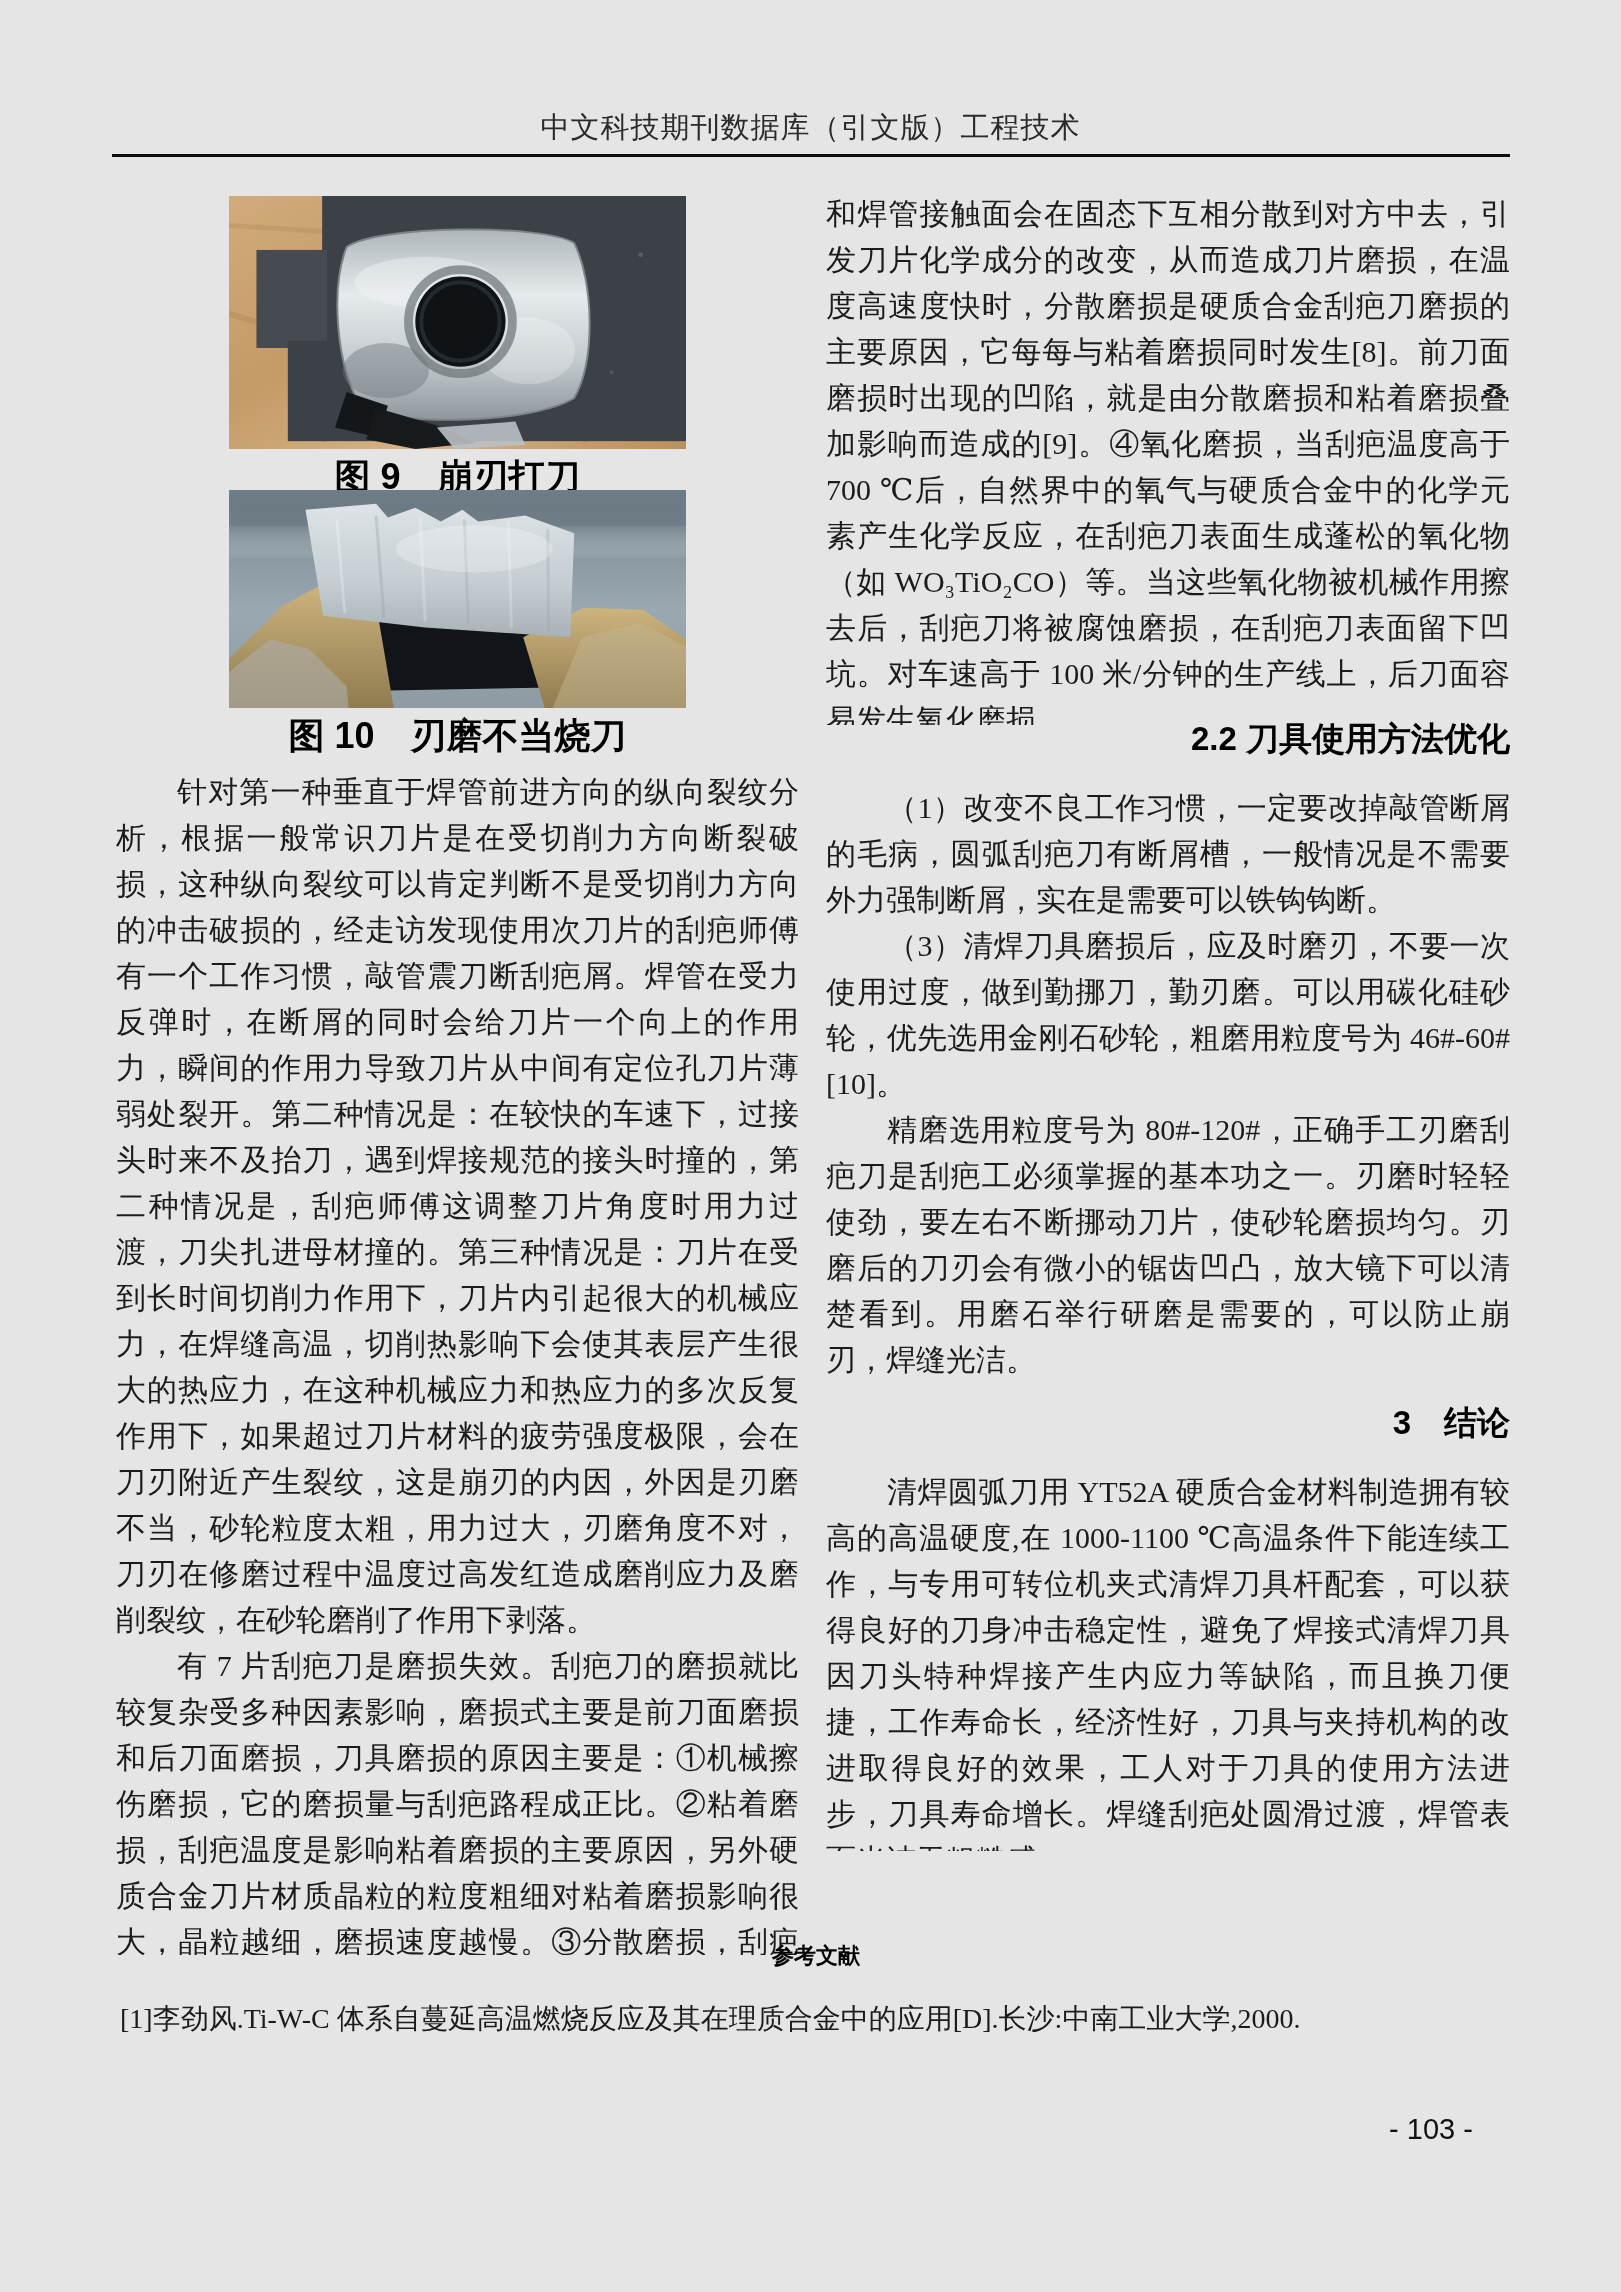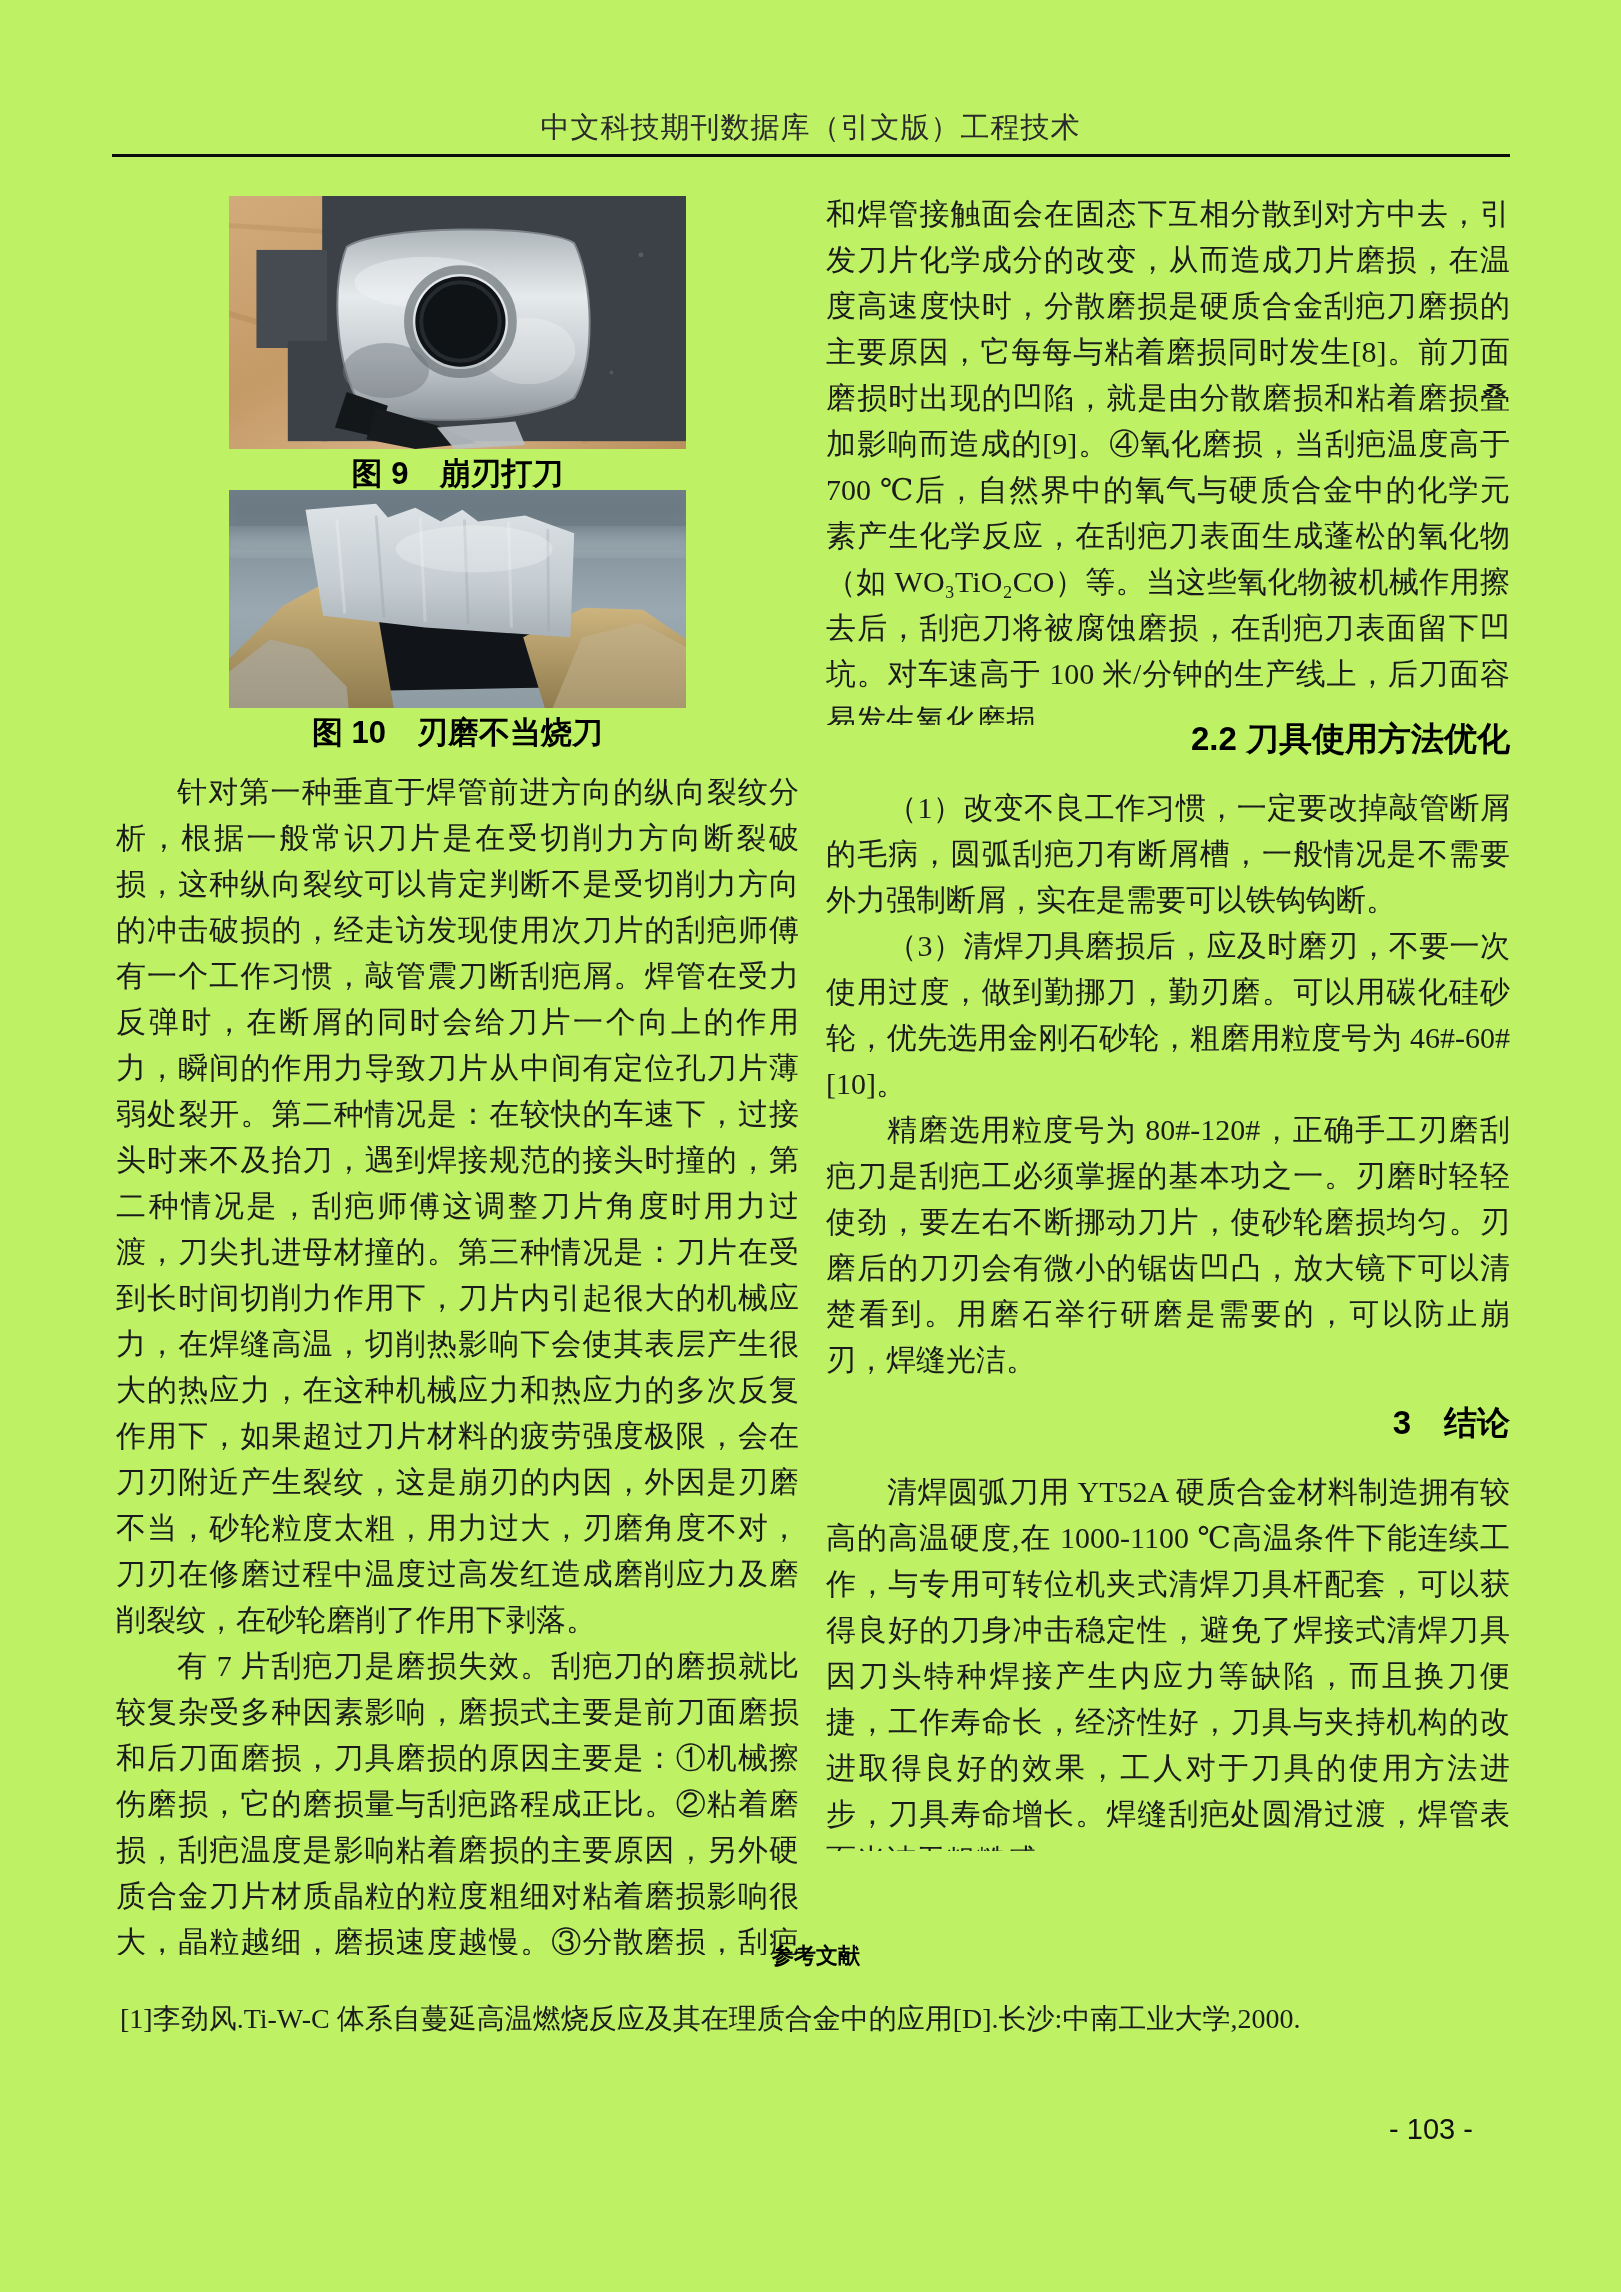--- a/index.html
+++ b/index.html
@@ -1,20 +1,20 @@
 <!DOCTYPE html>
 <html><head>
 <meta charset="utf-8">
 <style>
   html, body { margin: 0; padding: 0; background: #ffffff; }
   .page {
     position: relative;
     width: 1621px;
     height: 2293px;
-    background: #bef264;
+    background: #e5e5e5;
     overflow: hidden;
     font-family: "Liberation Serif", "DejaVu Serif", serif;
     color: #1b1b1b;
   }
 
   
   .journal-header {
     position: absolute;
     top: 108px; left: 0; width: 100%;
     text-align: center;
@@ -59,21 +59,21 @@
   
   .figure-photo { position: absolute; left: 229px; width: 457px; display: block; }
   #fig9-photo  { top: 196px; height: 253px; }
   #fig10-photo { top: 490px; height: 218px; }
   .figure-caption {
     position: absolute;
     left: 116px; width: 683px;
     text-align: center;
     font-family: "Liberation Sans", "DejaVu Sans", sans-serif;
     font-weight: bold;
-    font-size: 31px;
+    font-size: 36px;
     color: #000;
     white-space: nowrap;
   }
   #fig9-caption  { top: 453px; }
   #fig10-caption { top: 712px; }
 
   
   .references { position: absolute; left: 120px; top: 1941px; width: 1392px; }
   .references-heading {
     font-family: Liberation Mono, monospace;

